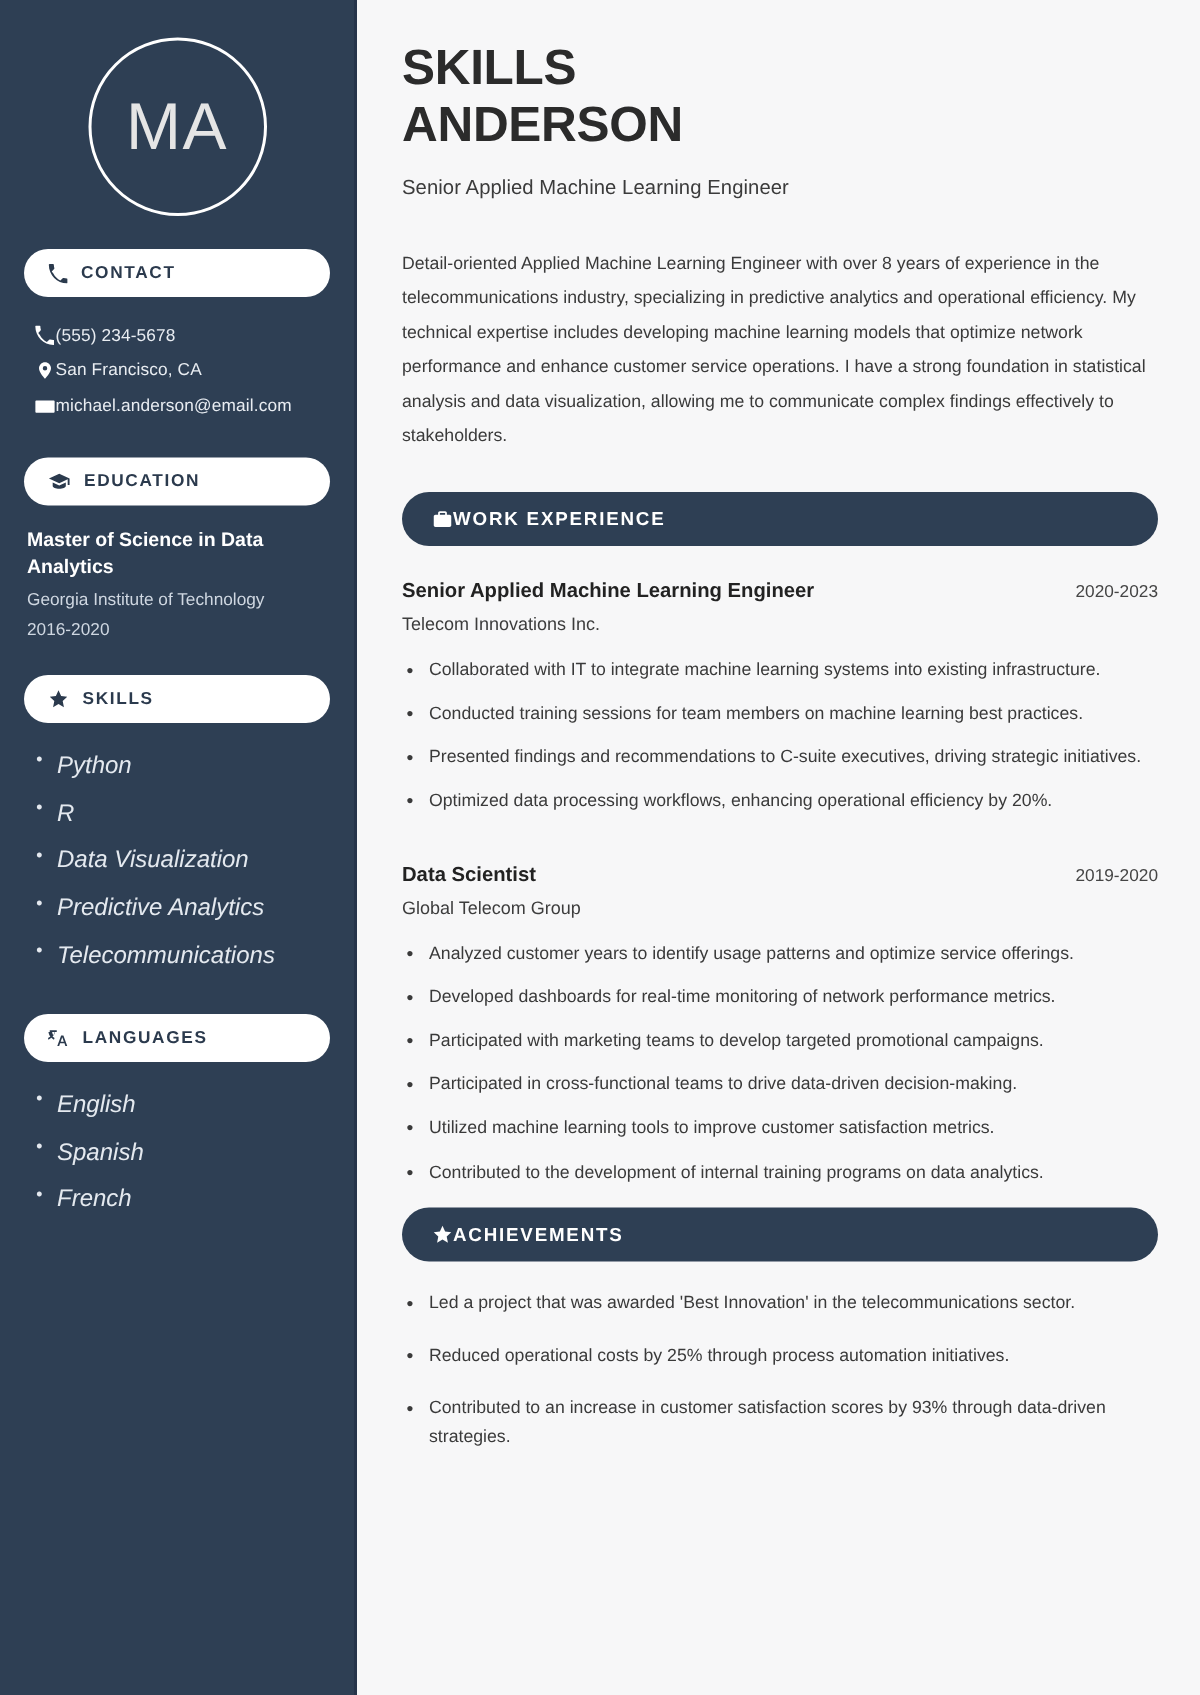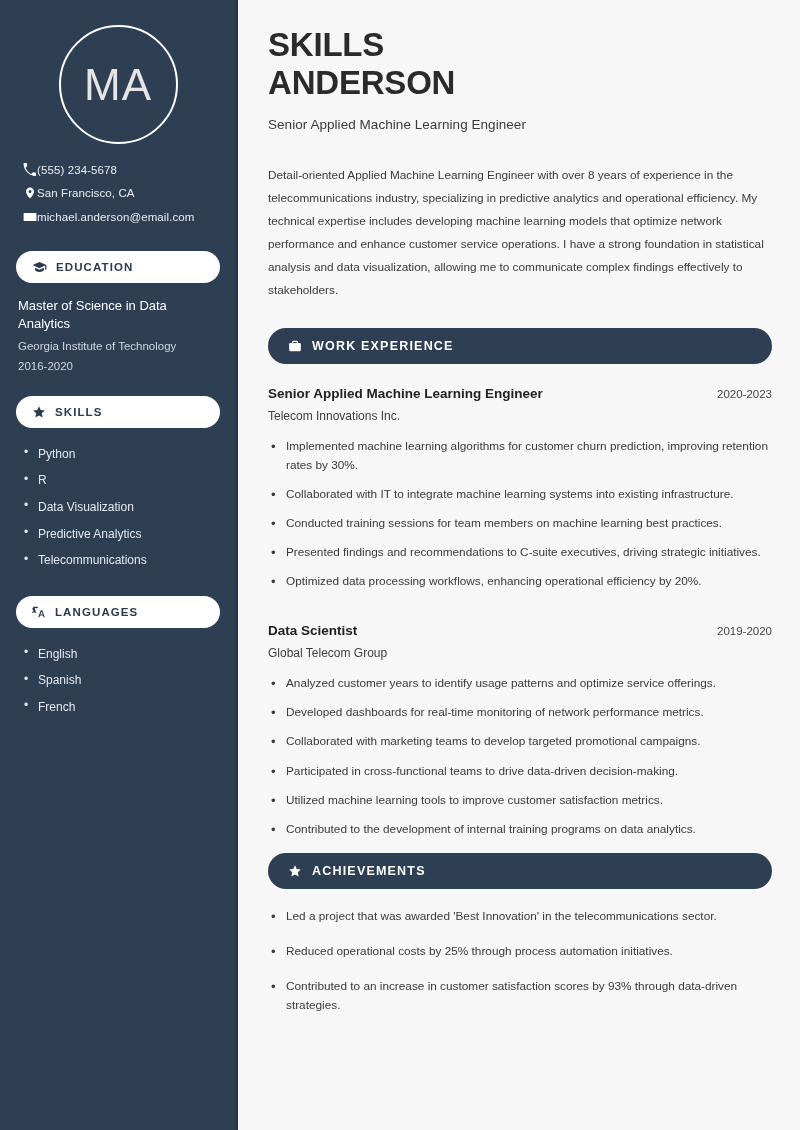--- a/index.html
+++ b/index.html
@@ -46,28 +46,28 @@
 
   .contact-list { margin-top: 14px; }
   .contact-row {
     display: flex; align-items: center; 
     padding: 5px 0 5px 6px;
   }
   .contact-row .ic { color: #ffffff; display: flex; align-items: center; width: 15px; flex: 0 0 15px; justify-content: center; }
   .contact-text { color: #e9edf2; font-size: 11.5px; letter-spacing: 0.1px; }
 
   .edu-block { margin-top: 14px; padding-left: 2px; }
-  .edu-degree { color: #ffffff; font-size: 13px; font-weight: normal; line-height: 1.42; }
+  .edu-degree { color: #ffffff; font-size: 13px; font-weight: bold; line-height: 1.42; }
   .edu-school { color: #cfd7e1; font-size: 11.5px; margin-top: 4px; line-height: 1.45; }
   .edu-years { color: #cfd7e1; font-size: 11.5px; margin-top: 3px; line-height: 1.45; }
 
   .side-list { margin-top: 13px; list-style: none; padding-left: 8px; }
   .side-list li {
-    color: #e4e9ef; font-size: 12px; line-height: 1.3;
-    padding: 5.5px 0 5.5px 14px; position: relative;
+    color: #e4e9ef; font-size: 16px; line-height: 1.3;
+    padding: 5.5px 0 5.5px 14px; position: relative; font-style: italic;
   }
   .side-list li::before {
     content: "•"; position: absolute; left: 0; top: 4px;
     color: #e4e9ef; font-size: 12px; line-height: 1.3;
   }
 
   
   .main { flex: 1; padding: 26px 28px 0 30px; background: #f7f7f8; }
   .name {
     color: #2b2b2b; font-size: 33px; font-weight: bold; line-height: 1.16;
@@ -75,21 +75,21 @@
   }
   .title-sub { color: #3b3b3b; font-size: 13.5px; margin-top: 14px; letter-spacing: 0.05px; }
   .summary {
     color: #3a3a3a; font-size: 11.8px; line-height: 1.95;
     margin-top: 32px; max-width: 510px;
   }
 
   .section-bar {
     margin-top: 26px;
     background: #2e3f54; border-radius: 22px; height: 36px;
-    display: flex; align-items: center; gap: 10px; padding: 0 20px;
+    display: flex; align-items: center; padding: 0 20px;
   }
   .section-bar .ic { display: flex; align-items: center; color: #ffffff; }
   .section-bar-label {
     color: #ffffff; font-size: 12.5px; font-weight: bold; letter-spacing: 1.2px;
     text-transform: uppercase;
   }
 
   .job { margin-top: 22px; }
   .job-head { display: flex; justify-content: space-between; align-items: baseline; gap: 14px; }
   .job-role { color: #222222; font-size: 13.5px; font-weight: bold; }
@@ -115,20 +115,28 @@
 <div class="page">
 
   <aside class="sidebar">
 
     <div class="avatar-wrap">
       <div class="avatar-circle">
         <span class="avatar-initials">MA</span>
       </div>
     </div>
 
+    <div class="pill">
+      <span class="ic">
+        <svg width="13" height="13" viewBox="0 0 24 24" fill="currentColor">
+            <path d="M6.6 10.8c1.9 3.7 4.9 6.7 8.6 8.6l2.9-2.9c.4-.4.9-.5 1.3-.3 1.2.4 2.5.6 3.9.6.6 0 1 .4 1 1V22c0 .6-.4 1-1 1C11.3 23 1 12.7 1 0c0-.6.4-1 1-1h4.2c.6 0 1 .4 1 1 0 1.4.2 2.7.6 3.9.2.4.1.9-.3 1.3l-2.9 2.9z" transform="translate(0,1)"></path>
+          </svg>
+      </span>
+      <span class="pill-label">CONTACT</span>
+    </div>
 
     <div class="contact-list">
       <div class="contact-row">
         <span class="ic">
           <svg width="13" height="13" viewBox="0 0 24 24" fill="currentColor">
               <path d="M6.6 10.8c1.9 3.7 4.9 6.7 8.6 8.6l2.9-2.9c.4-.4.9-.5 1.3-.3 1.2.4 2.5.6 3.9.6.6 0 1 .4 1 1V22c0 .6-.4 1-1 1C11.3 23 1 12.7 1 0c0-.6.4-1 1-1h4.2c.6 0 1 .4 1 1 0 1.4.2 2.7.6 3.9.2.4.1.9-.3 1.3l-2.9 2.9z" transform="translate(0,1)"></path>
             </svg>
         </span>
         <span class="contact-text">(555) 234-5678</span>
       </div>
@@ -219,38 +227,37 @@
       <span class="section-bar-label">WORK EXPERIENCE</span>
     </div>
 
     <div class="job">
       <div class="job-head">
         <span class="job-role">Senior Applied Machine Learning Engineer</span>
         <span class="job-dates">2020-2023</span>
       </div>
       <div class="job-company">Telecom Innovations Inc.</div>
       <ul class="bullets">
-        <li>Implemented machine learning algorithms for customer churn prediction, improving retention rates by 30%.</li>
         <li>Collaborated with IT to integrate machine learning systems into existing infrastructure.</li>
         <li>Conducted training sessions for team members on machine learning best practices.</li>
         <li>Presented findings and recommendations to C-suite executives, driving strategic initiatives.</li>
         <li>Optimized data processing workflows, enhancing operational efficiency by 20%.</li>
       </ul>
     </div>
 
     <div class="job second">
       <div class="job-head">
         <span class="job-role">Data Scientist</span>
         <span class="job-dates">2019-2020</span>
       </div>
       <div class="job-company">Global Telecom Group</div>
       <ul class="bullets">
         <li>Analyzed customer years to identify usage patterns and optimize service offerings.</li>
         <li>Developed dashboards for real-time monitoring of network performance metrics.</li>
-        <li>Collaborated with marketing teams to develop targeted promotional campaigns.</li>
+        <li>Participated with marketing teams to develop targeted promotional campaigns.</li>
         <li>Participated in cross-functional teams to drive data-driven decision-making.</li>
         <li>Utilized machine learning tools to improve customer satisfaction metrics.</li>
         <li>Contributed to the development of internal training programs on data analytics.</li>
       </ul>
     </div>
 
     <div class="section-bar" style="margin-top:4px;">
       <span class="ic">
         <svg width="14" height="14" viewBox="0 0 24 24" fill="currentColor">
             <path d="M12 2l3 6.6 7 .9-5.2 4.8 1.4 7L12 17.8 5.8 21.3l1.4-7L2 9.5l7-.9L12 2z"></path>

